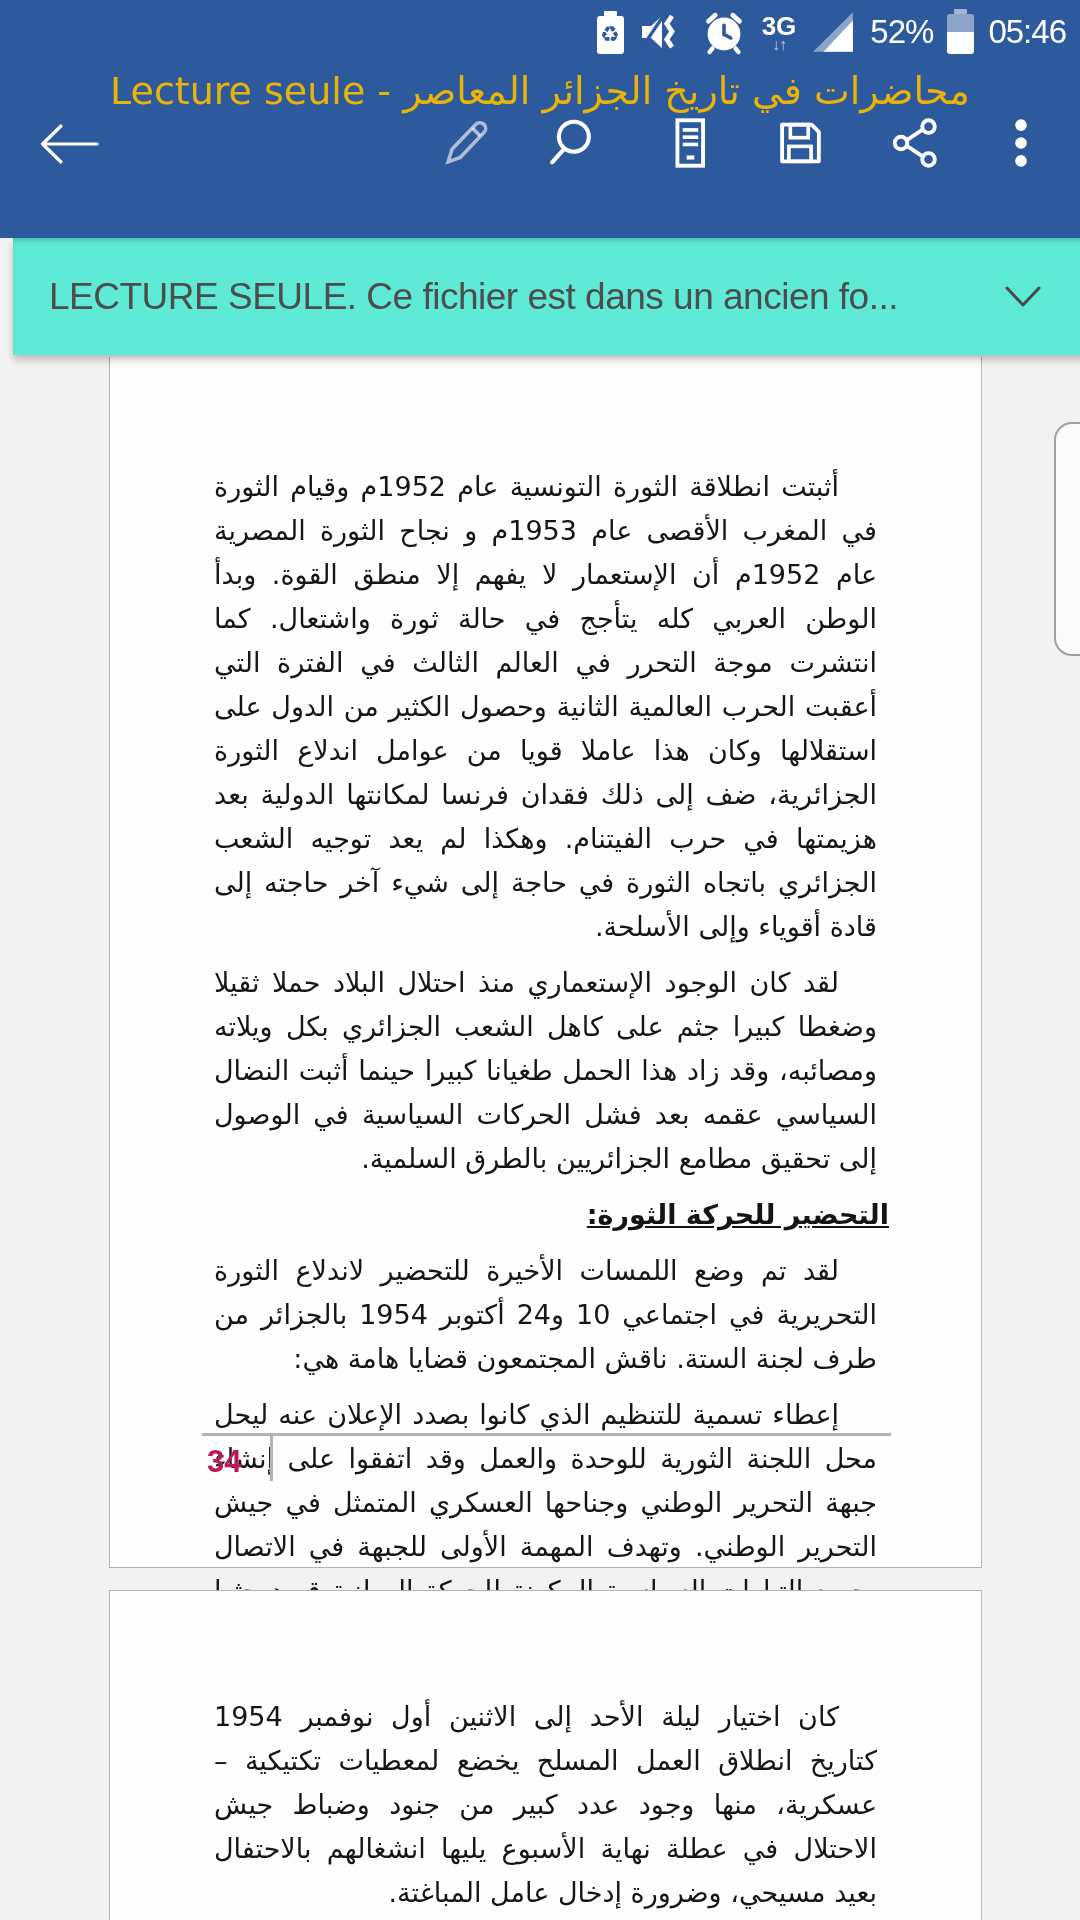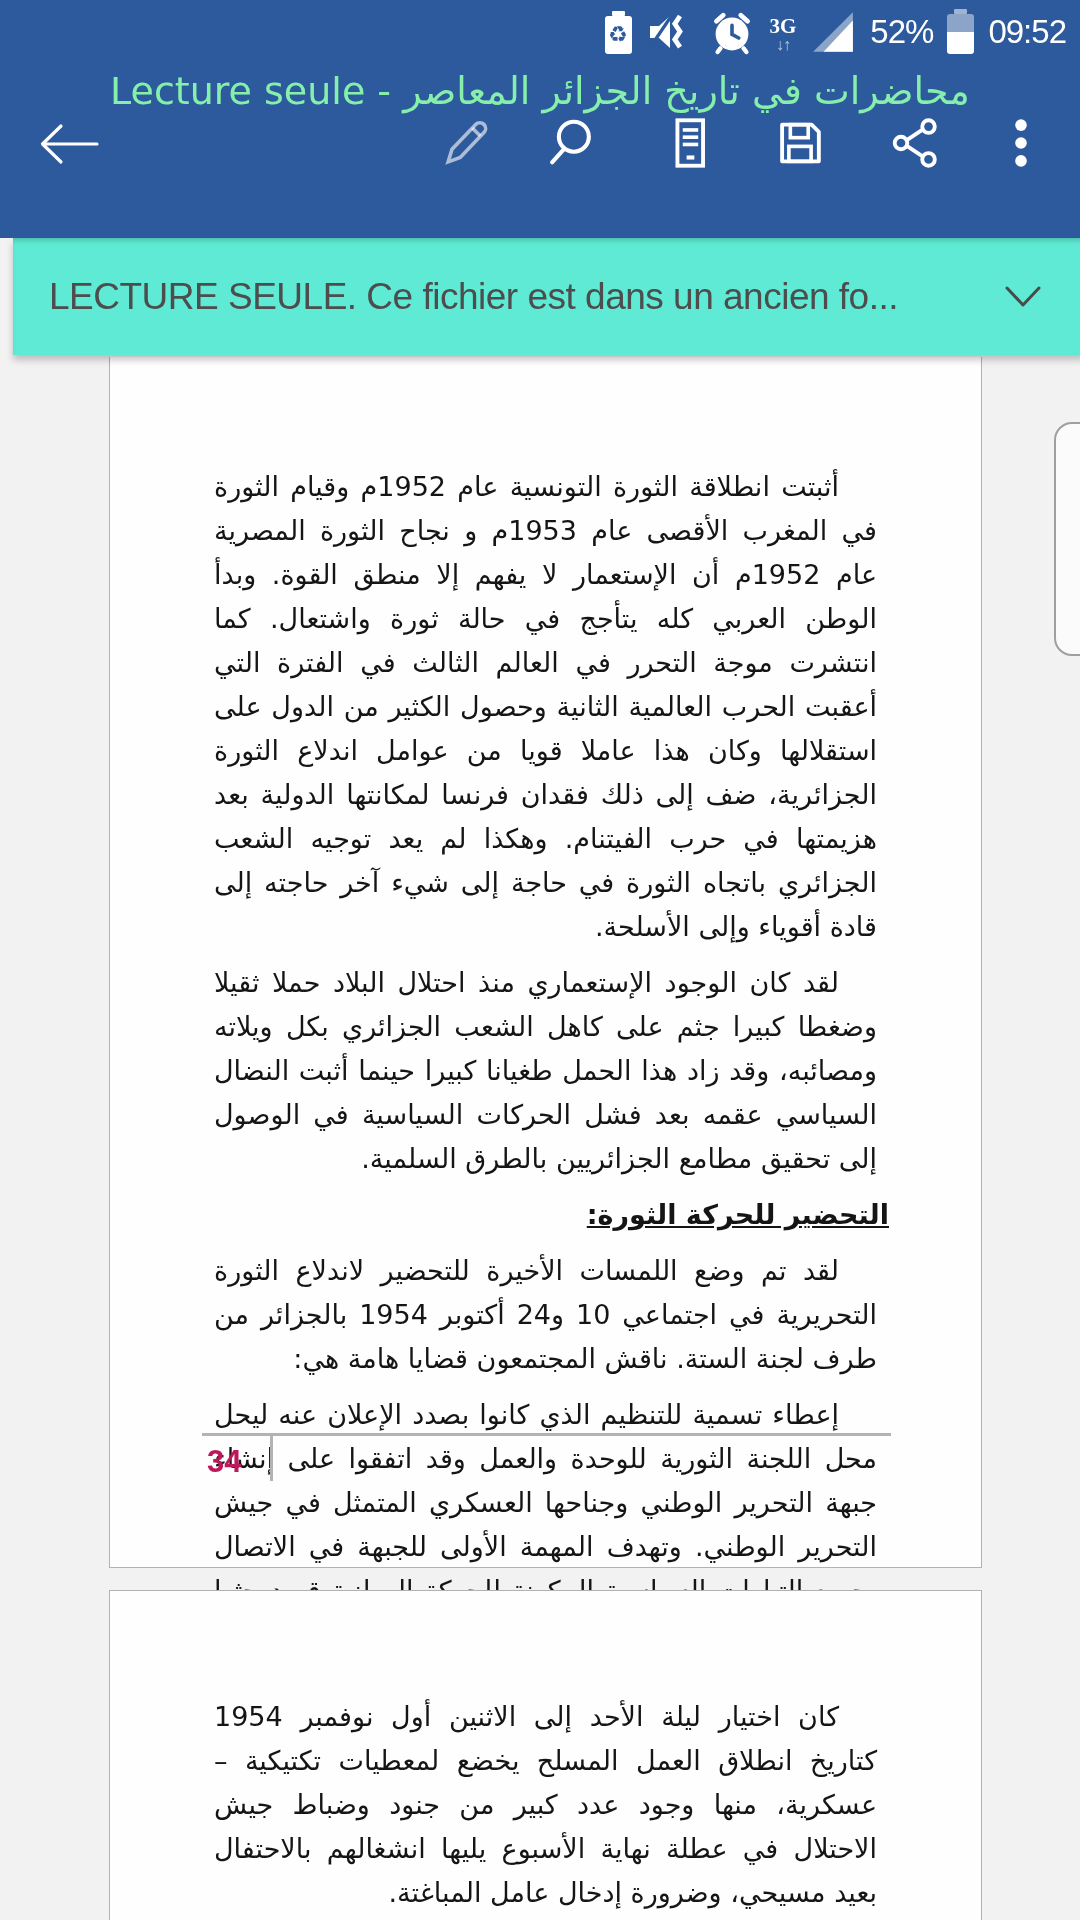--- a/index.html
+++ b/index.html
@@ -8,27 +8,27 @@
 
   
   .appbar{position:absolute;top:0;left:0;width:1080px;height:238px;background:#2d5a9c;z-index:3;}
   .statusbar{position:absolute;top:6px;right:14px;height:52px;display:flex;align-items:center;gap:14px;color:#fff;}
   .sb-text{font-size:33px;line-height:52px;font-weight:400;letter-spacing:-1px;}
   .saver-batt{position:relative;width:27px;height:38px;background:#fff;border-radius:3px;margin-top:5px;
               display:flex;align-items:center;justify-content:center;color:#2d5a9c;font-size:22px;
               font-family:"DejaVu Sans",sans-serif;}
   .saver-batt::before{content:"";position:absolute;top:-5px;left:7px;width:13px;height:5px;background:#fff;border-radius:1px;}
   .net3g{display:flex;flex-direction:column;align-items:center;margin-top:2px;}
-  .net3g .g{font-size:21px;font-weight:bold;line-height:24px;font-family:Liberation Serif, serif;}
+  .net3g .g{font-size:26px;font-weight:bold;line-height:24px;}
   .net3g .arr{font-size:16px;line-height:14px;opacity:.65;letter-spacing:-1px;}
   .stat-batt{position:relative;width:27px;height:40px;border-radius:3px;margin-top:4px;
              background:linear-gradient(to bottom, rgba(255,255,255,.45) 0 46%, #ffffff 46% 100%);}
   .stat-batt::before{content:"";position:absolute;top:-5px;left:7px;width:13px;height:5px;background:rgba(255,255,255,.55);border-radius:1px;}
 
-  .apptitle{position:absolute;top:68px;left:0;width:100%;text-align:center;color:#86efac;font-size:38px;line-height:46px;
+  .apptitle{position:absolute;top:68px;left:0;width:100%;text-align:center;color:#eab308;font-size:38px;line-height:46px;
             font-family:"DejaVu Sans","Liberation Sans",sans-serif;}
   .backbtn{position:absolute;left:34px;top:116px;width:70px;height:56px;background:none;border:none;padding:0;cursor:pointer;}
   .toolicon{position:absolute;top:114px;width:58px;height:58px;}
   .t-edit{left:438px;}
   .t-search{left:541px;}
   .t-mobile{left:661px;}
   .t-save{left:771px;}
   .t-share{left:886px;}
   .t-more{left:996px;width:50px;}
 
@@ -93,21 +93,21 @@
         <span class="arr">↓↑</span>
       </span>
       <span>
         <svg width="46" height="46" viewBox="0 0 44 44">
           <polygon points="3,41 41,41 41,3" fill="rgba(255,255,255,.45)"></polygon>
           <polygon points="13,41 41,41 41,11" fill="#fff"></polygon>
         </svg>
       </span>
       <span class="sb-text">52%</span>
       <span class="stat-batt"></span>
-      <span class="sb-text">09:52</span>
+      <span class="sb-text">05:46</span>
     </div>
 
     <div class="apptitle" dir="rtl">محاضرات في تاريخ الجزائر المعاصر - Lecture seule</div>
 
     <button class="backbtn" aria-label="back">
       <span>
         <svg width="70" height="56" viewBox="0 0 70 56">
           <path d="M63 28 H10 M27 10 L8.5 28 L27 46" fill="none" stroke="#fff" stroke-width="3.2" stroke-linecap="round" stroke-linejoin="round"></path>
         </svg>
       </span>

